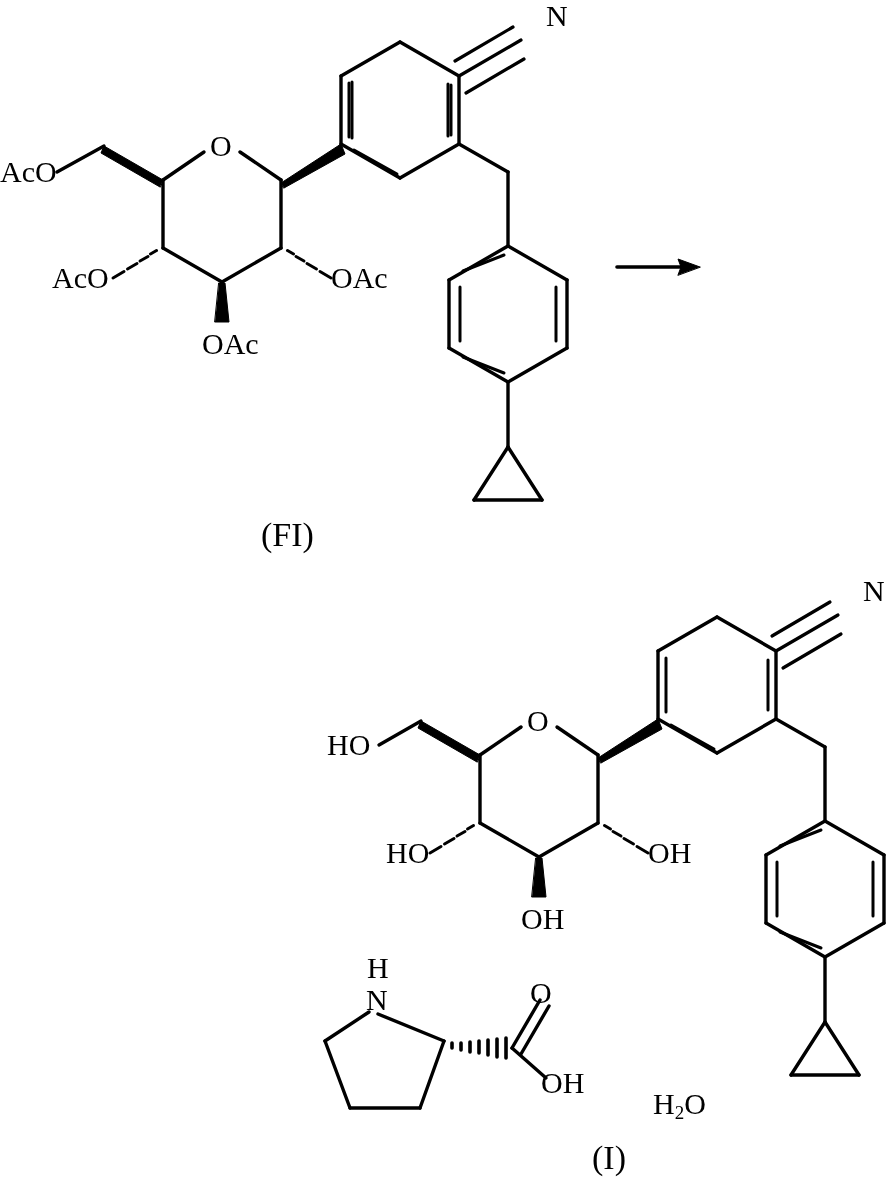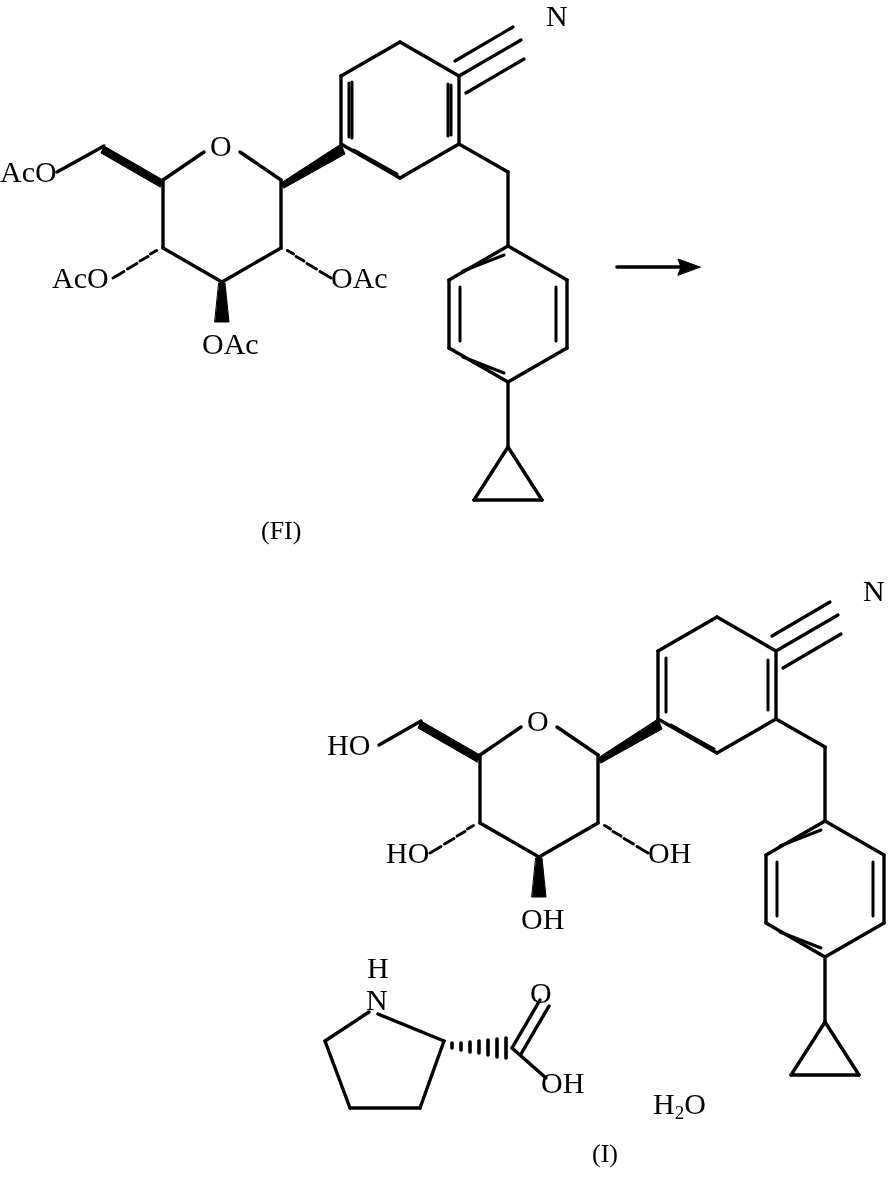--- a/index.html
+++ b/index.html
@@ -5,21 +5,21 @@
 <style>
   html,body{margin:0;padding:0;background:#fff;}
   body{width:896px;height:1180px;position:relative;
        font-family:"Liberation Serif","DejaVu Serif",serif;color:#000;overflow:hidden;}
   .scheme{position:absolute;inset:0;}
   svg.struct{position:absolute;left:0;top:0;width:896px;height:1180px;overflow:visible;}
   .lbl{position:absolute;white-space:nowrap;font-family:"Liberation Serif","DejaVu Serif",serif;
        color:#000;line-height:1;}
   .atom{font-size:30px;}
   .grp{font-size:30px;}
-  .tag{font-size:26px;}
+  .tag{font-size:34px;}
   .sub{font-size:19px;vertical-align:-0.28em;}
 </style>
 </head>
 <body>
 
 <div class="scheme">
 
   <svg class="struct" viewBox="0 0 896 1180">
     <g fill="none" stroke="#000" stroke-width="3.4" stroke-linecap="round" stroke-linejoin="round">
 

